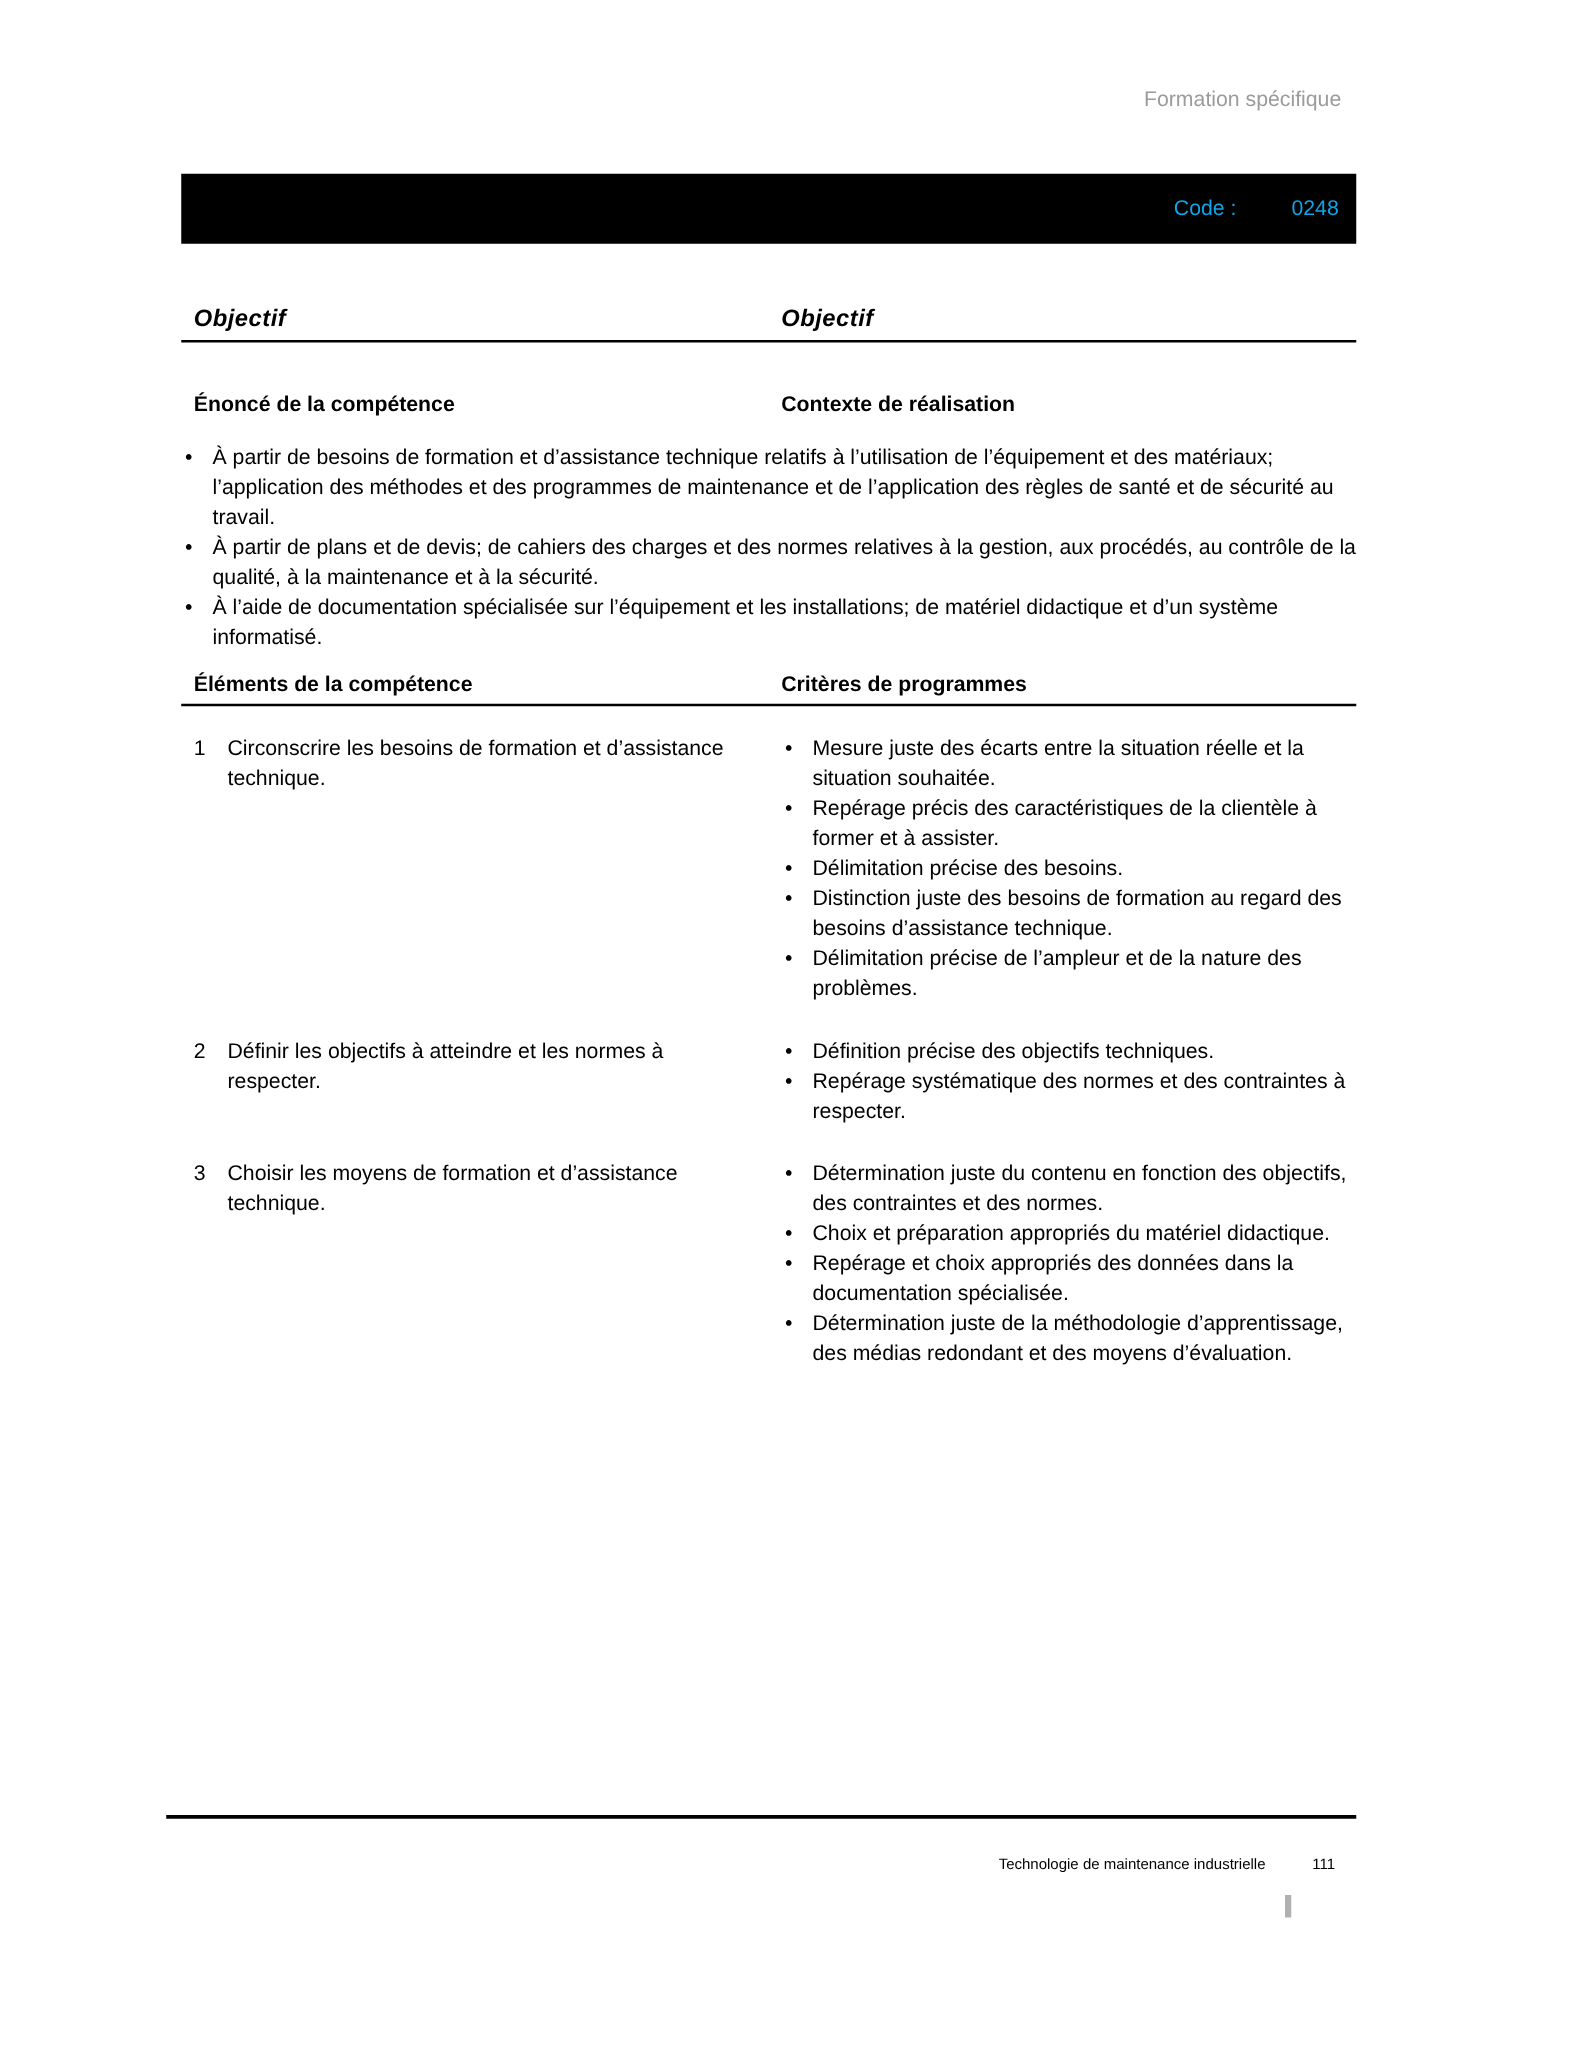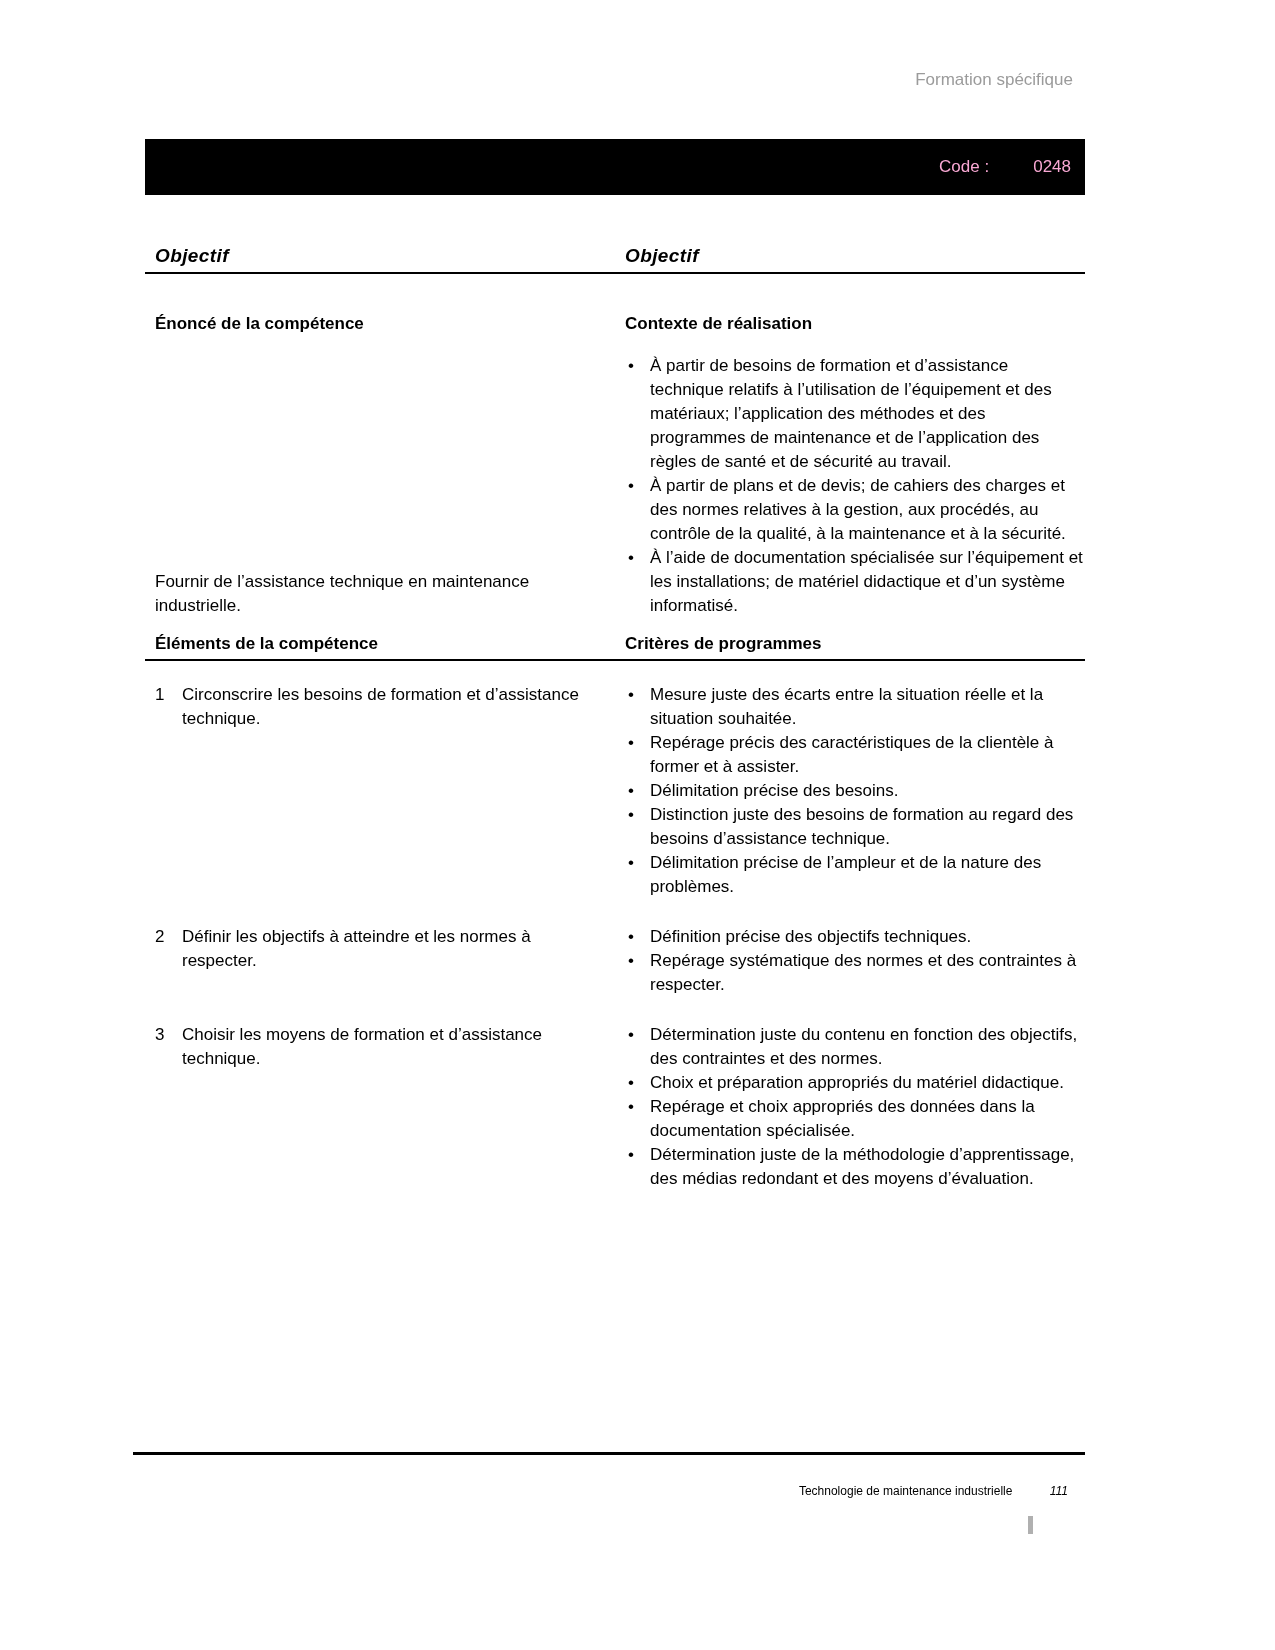--- a/index.html
+++ b/index.html
@@ -17,21 +17,21 @@
     text-align:right;
     padding-right:12px;
     color:#9b9b9b;
     font-size:17px;
   }
 
   .banner {
     margin-top:49px;
     height:56px;
     background:#000;
-    color:#f9a8d4;
+    color:#0ea5e9;
     display:flex;
     align-items:center;
     justify-content:flex-end;
     padding-right:14px;
     font-size:17px;
   }
   .banner .code-label { margin-right:44px; }
 
   .col-heads { display:flex; margin-top:50px; align-items:baseline; }
   .col-l { width:480px; padding-left:10px; padding-right:42px; }
@@ -59,21 +59,21 @@
   .element { display:flex; font-size:17px; line-height:24px; }
   .element .num { flex:0 0 27px; }
   .element .el-text { flex:1; }
 
   .footer-rule { position:absolute; left:133px; top:1452px; width:952px; border-top:3px solid #000; }
   .footer {
     position:absolute; left:133px; top:1484px; width:952px;
     text-align:right; padding-right:17px;
     font-size:12px; color:#000;
   }
-  .footer .footer-page { margin-left:34px;font-style:italic; }
+  .footer .footer-page { margin-left:34px; }
   .page-mark { position:absolute; left:1028px; top:1516px; width:5px; height:18px; background:#b0b0b0; }
 </style>
 </head>
 <body>
 
 <div class="page">
   <div class="content">
 
     <div class="header-right">Formation spécifique</div>
 
@@ -87,21 +87,20 @@
       <div class="col-r head-italic">Objectif</div>
     </div>
     <div class="rule"></div>
 
     <div class="two-col heads-row">
       <div class="col-l sub-head">Énoncé de la compétence</div>
       <div class="col-r sub-head">Contexte de réalisation</div>
     </div>
 
     <div class="two-col body-row">
-      <div class="col-l body-text">Fournir de l’assistance technique en maintenance industrielle.</div>
       <div class="col-r">
         <ul class="bullets">
           <li>
             <span class="bullet">•</span>
             <span class="li-text">À partir de besoins de formation et d’assistance technique relatifs à l’utilisation de l’équipement et des matériaux; l’application des méthodes et des programmes de maintenance et de l’application des règles de santé et de sécurité au travail.</span>
           </li>
           <li>
             <span class="bullet">•</span>
             <span class="li-text">À partir de plans et de devis; de cahiers des charges et des normes relatives à la gestion, aux procédés, au contrôle de la qualité, à la maintenance et à la sécurité.</span>
           </li>

